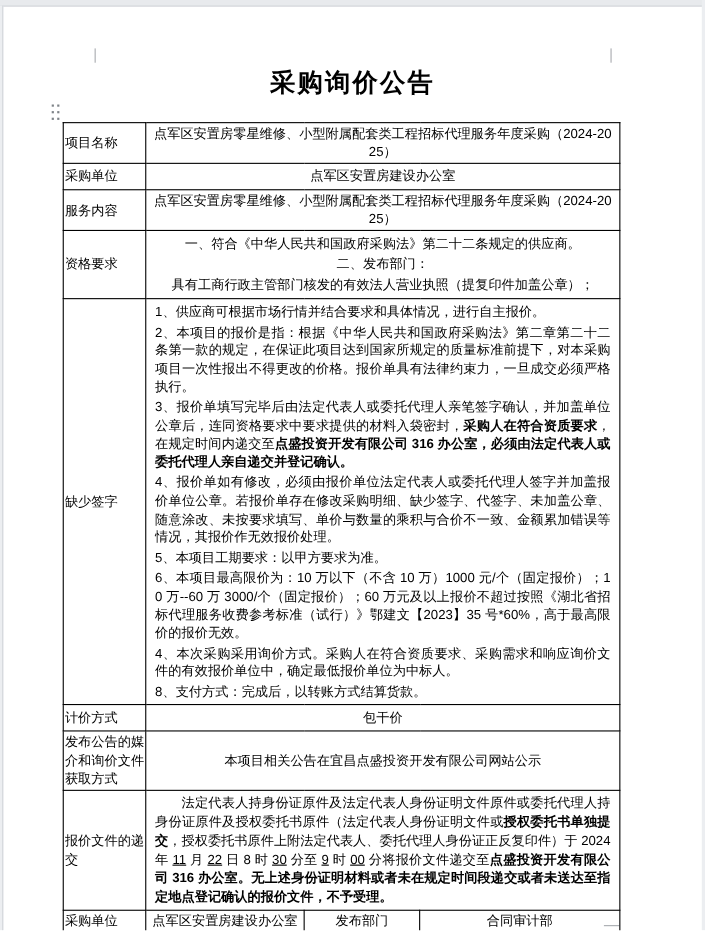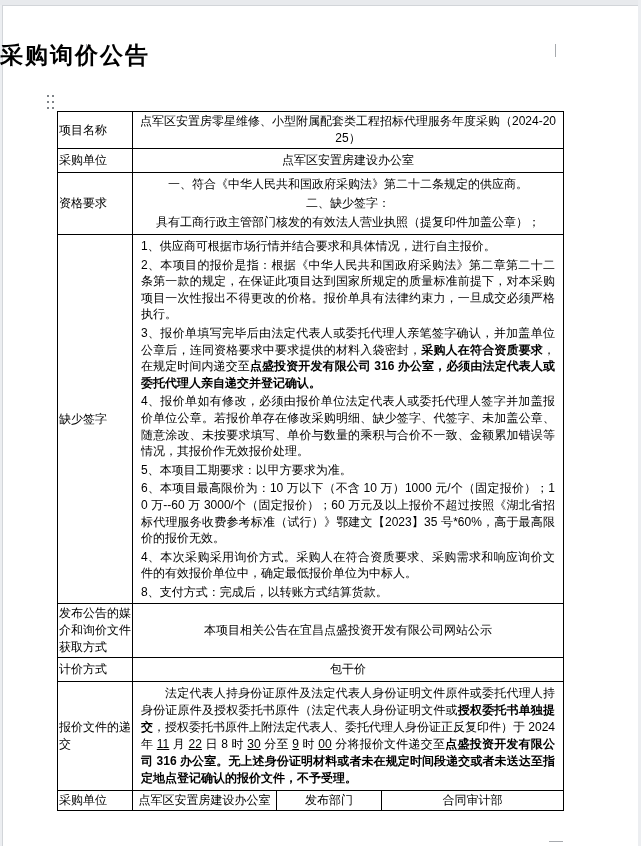--- a/index.html
+++ b/index.html
@@ -5,21 +5,21 @@
   html,body{margin:0;padding:0;background:#ffffff}
   .stage{position:relative;width:641px;height:846px;background:#ffffff;overflow:hidden;
          font-family:"Liberation Sans","DejaVu Sans",sans-serif;color:#000}
   .chrome-top{position:absolute;left:0;top:0;width:641px;height:5px;background:#e8eaed;border-bottom:1px solid #d2d5d9}
   .chrome-right{position:absolute;right:0;top:0;width:3px;height:846px;background:#eceef1}
   .chrome-left{position:absolute;left:0;top:5px;width:2px;height:841px;background:#eceef1;border-right:1px solid #d2d5d9}
   .crop-v{position:absolute;width:1px;height:13px;background:#a7aaae}
   .crop-h{position:absolute;height:1px;width:14px;background:#a7aaae}
   .dots{position:absolute;left:47px;top:95px;width:9px;height:15px}
   .dots i{position:absolute;width:2px;height:2px;background:#7e8388}
-  .title{position:absolute;left:0;top:40px;width:641px;text-align:left;
+  .title{position:absolute;left:0;top:60px;width:641px;text-align:center;
          font-size:23px;font-weight:bold;letter-spacing:2px}
   table.doc{position:absolute;left:57px;top:111px;border-collapse:collapse;table-layout:fixed;
             width:506px;font-size:12px;line-height:17px}
   .doc td{border:1px solid #000;vertical-align:middle;word-break:break-all}
   td.lab{text-align:left;padding:1px 1px}
   td.val{padding:1px 6px;text-align:center}
   td.just{text-align:justify}
   td.ctr{text-align:center}
   .notice-cell{line-height:16.6px;padding:3px 6px}
   .sub-cell{line-height:17px;padding:2px 6px}
@@ -64,52 +64,56 @@
       <td class="lab" style="height:21px">项目名称</td>
       <td class="val" colspan="3">点军区安置房零星维修、小型附属配套类工程招标代理服务年度采购（2024-2025）</td>
     </tr>
 
 
     <tr>
       <td class="lab" style="height:21px">采购单位</td>
       <td class="val" colspan="3">点军区安置房建设办公室</td>
     </tr>
 
+    <tr>
+      <td class="lab" style="height:21px">服务内容</td>
+      <td class="val" colspan="3">点军区安置房零星维修、小型附属配套类工程招标代理服务年度采购（2024-2025）</td>
+    </tr>
 
     <tr>
       <td class="lab" style="height:57px">资格要求</td>
       <td class="val" colspan="3">
         <div class="para">一、符合《中华人民共和国政府采购法》第二十二条规定的供应商。</div>
-        <div class="para">二、缺少签字：</div>
+        <div class="para">二、发布部门：</div>
         <div class="para">具有工商行政主管部门核发的有效法人营业执照（提复印件加盖公章）；</div>
       </td>
     </tr>
 
     <tr>
       <td class="lab" style="height:302px">缺少签字</td>
       <td class="val just notice-cell" colspan="3">
         <div class="para">1、供应商可根据市场行情并结合要求和具体情况，进行自主报价。</div>
         <div class="para">2、本项目的报价是指：根据《中华人民共和国政府采购法》第二章第二十二条第一款的规定，在保证此项目达到国家所规定的质量标准前提下，对本采购项目一次性报出不得更改的价格。报价单具有法律约束力，一旦成交必须严格执行。</div>
         <div class="para"><span>3、报价单填写完毕后由法定代表人或委托代理人亲笔签字确认，并加盖单位公章后，连同资格要求中要求提供的材料入袋密封，</span><span class="b">采购人在符合资质要求</span><span>，在规定时间内递交至</span><span class="b">点盛投资开发有限公司 316 办公室，必须由法定代表人或委托代理人亲自递交并登记确认。</span></div>
         <div class="para">4、报价单如有修改，必须由报价单位法定代表人或委托代理人签字并加盖报价单位公章。若报价单存在修改采购明细、缺少签字、代签字、未加盖公章、随意涂改、未按要求填写、单价与数量的乘积与合价不一致、金额累加错误等情况，其报价作无效报价处理。</div>
         <div class="para">5、本项目工期要求：以甲方要求为准。</div>
         <div class="para">6、本项目最高限价为：10 万以下（不含 10 万）1000 元/个（固定报价）；10 万--60 万 3000/个（固定报价）；60 万元及以上报价不超过按照《湖北省招标代理服务收费参考标准（试行）》鄂建文【2023】35 号*60%，高于最高限价的报价无效。</div>
         <div class="para">4、本次采购采用询价方式。采购人在符合资质要求、采购需求和响应询价文件的有效报价单位中，确定最低报价单位为中标人。</div>
         <div class="para">8、支付方式：完成后，以转账方式结算货款。</div>
       </td>
     </tr>
 
     <tr>
-      <td class="lab" style="height:49px">发布公告的媒介和询价文件获取方式</td>
-      <td class="val" colspan="3">本项目相关公告在宜昌点盛投资开发有限公司网站公示</td>
+      <td class="lab" style="height:21px">计价方式</td>
+      <td class="val" colspan="3">包干价</td>
     </tr>
 
     <tr>
-      <td class="lab" style="height:21px">计价方式</td>
-      <td class="val" colspan="3">包干价</td>
+      <td class="lab" style="height:49px">发布公告的媒介和询价文件获取方式</td>
+      <td class="val" colspan="3">本项目相关公告在宜昌点盛投资开发有限公司网站公示</td>
     </tr>
 
     <tr>
       <td class="lab" style="height:96px">报价文件的递交</td>
       <td class="val just sub-cell" colspan="3">
         <div class="para indent"><span>法定代表人持身份证原件及法定代表人身份证明文件原件或委托代理人持身份证原件及授权委托书原件（法定代表人身份证明文件或</span><span class="b">授权委托书单独提交</span><span>，授权委托书原件上附法定代表人、委托代理人身份证正反复印件）于 2024 年 </span><span class="u">11</span><span> 月 </span><span class="u">22</span><span> 日 8 时 </span><span class="u">30</span><span> 分至 </span><span class="u">9</span><span> 时 </span><span class="u">00</span><span> 分将报价文件递交至</span><span class="b">点盛投资开发有限公司 316 办公室。无上述身份证明材料或者未在规定时间段递交或者未送达至指定地点登记确认的报价文件，不予受理。</span></div>
       </td>
     </tr>
 
     <tr>

